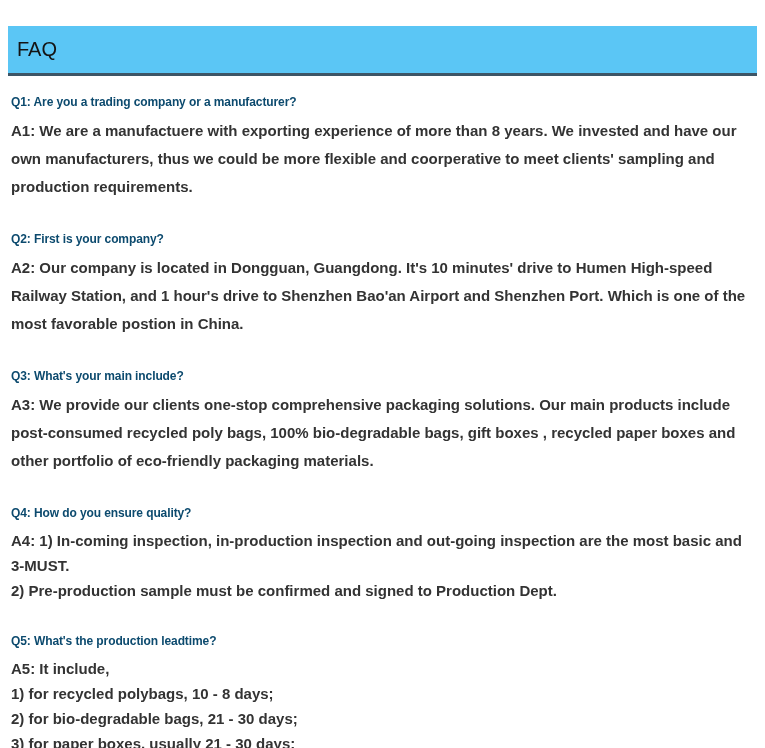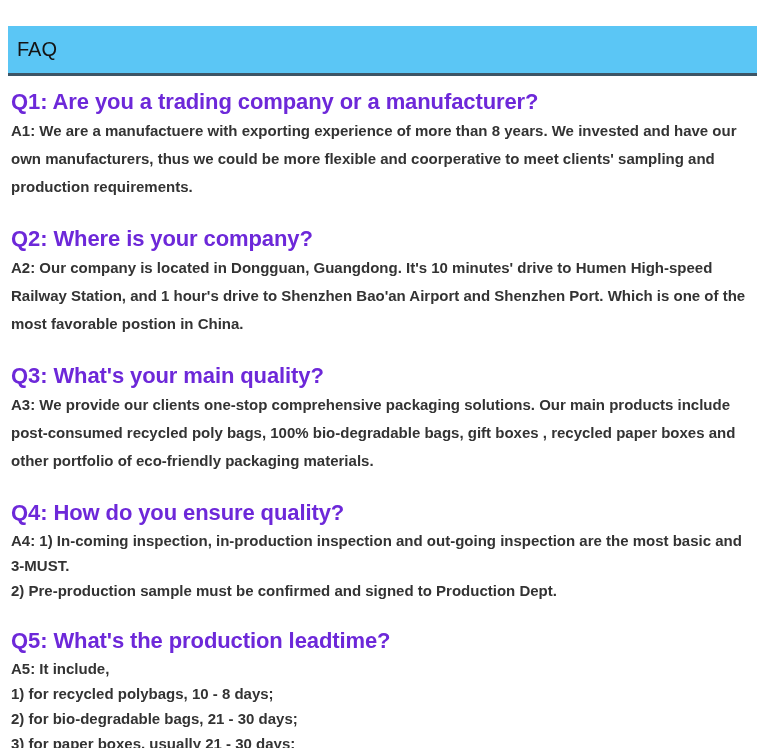--- a/index.html
+++ b/index.html
@@ -55,23 +55,23 @@
   }
 
   .faq-block {
     margin: 0 0 27px 0;
   }
   .faq-block:last-child {
     margin-bottom: 0;
   }
 
   .faq-question {
-    font-size: 22px;
+    font-size: 12px;
     font-weight: bold;
-    color: #6d28d9;
+    color: #0c4a6e;
     line-height: 22px;
     margin: 0 0 4px 0;
     letter-spacing: -0.1px;
   }
 
   .faq-answer {
     font-size: 15px;
     font-weight: 700;
     color: #333333;
     line-height: 28px;
@@ -100,28 +100,28 @@
   <div class="faq-content">
 
     <div class="faq-block">
       <div class="faq-question">Q1: Are you a trading company or a manufacturer?</div>
       <div class="faq-answer">
         <span class="ln">A1: We are a manufactuere with exporting experience of more than 8 years. We invested and have our own manufacturers, thus we could be more flexible and coorperative to meet clients' sampling and production requirements.</span>
       </div>
     </div>
 
     <div class="faq-block">
-      <div class="faq-question">Q2: Where is your company?</div>
+      <div class="faq-question">Q2: First is your company?</div>
       <div class="faq-answer">
         <span class="ln">A2: Our company is located in Dongguan, Guangdong. It's 10 minutes' drive to Humen High-speed Railway Station, and 1 hour's drive to Shenzhen Bao'an Airport and Shenzhen Port. Which is one of the most favorable postion in China.</span>
       </div>
     </div>
 
     <div class="faq-block">
-      <div class="faq-question">Q3: What's your main quality?</div>
+      <div class="faq-question">Q3: What's your main include?</div>
       <div class="faq-answer">
         <span class="ln">A3: We provide our clients one-stop comprehensive packaging solutions. Our main products include post-consumed recycled poly bags, 100% bio-degradable bags, gift boxes , recycled paper boxes and other portfolio of eco-friendly packaging materials.</span>
       </div>
     </div>
 
     <div class="faq-block">
       <div class="faq-question">Q4: How do you ensure quality?</div>
       <div class="faq-answer tight">
         <span class="ln">A4: 1) In-coming inspection, in-production inspection and out-going inspection are the most basic and 3-MUST.</span>
         <span class="ln">2) Pre-production sample must be confirmed and signed to Production Dept.</span>

